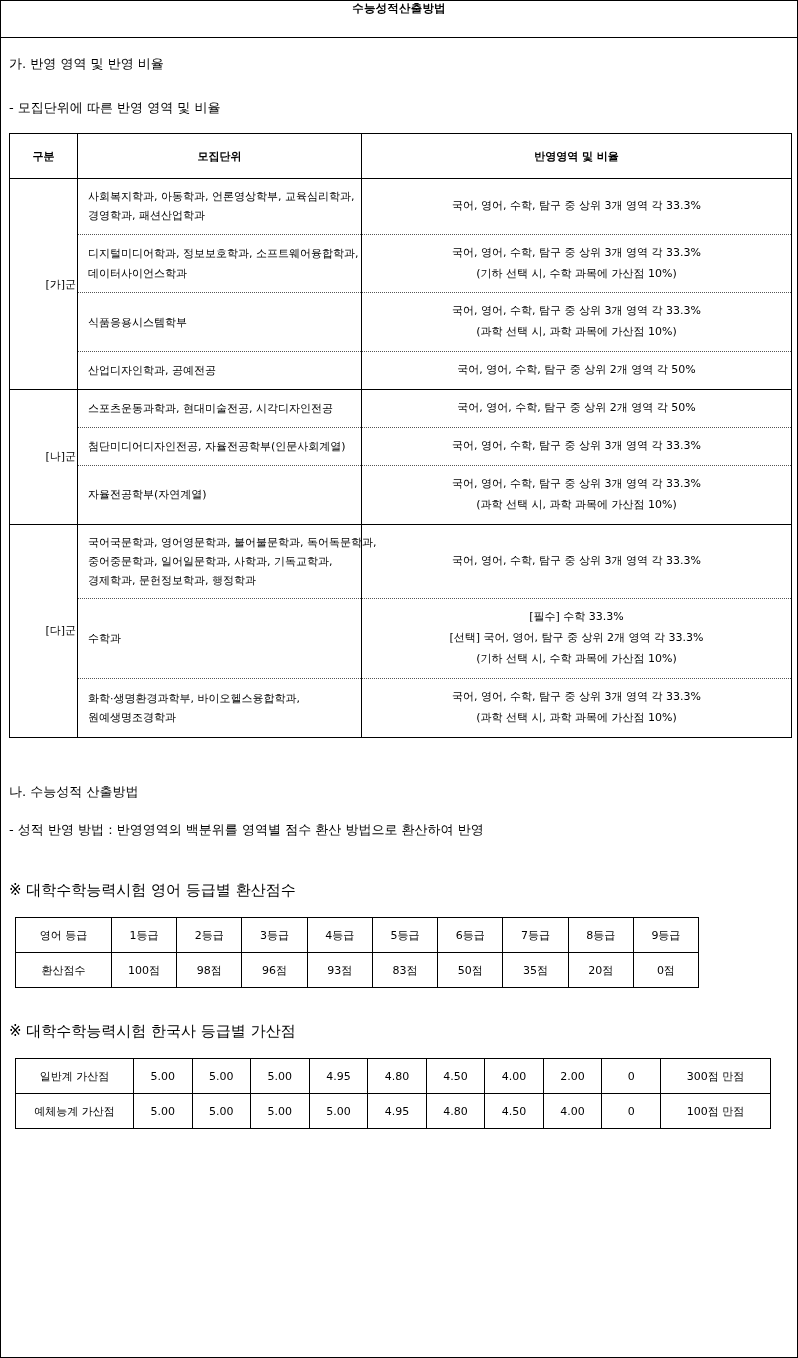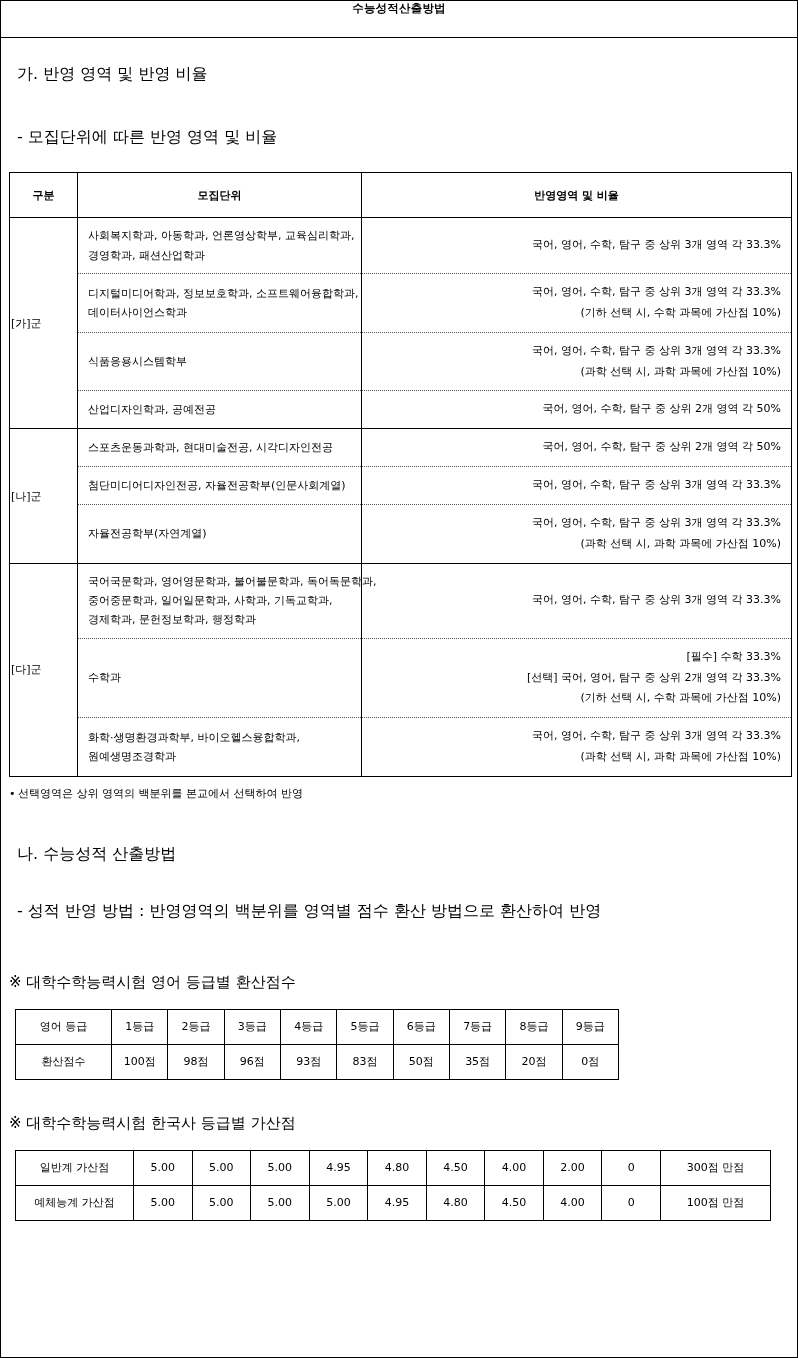--- a/index.html
+++ b/index.html
@@ -33,23 +33,23 @@
   .title-bar .title-text {
     font-size: 11.5px;
     font-weight: bold;
     letter-spacing: 0.2px;
   }
   
   .content {
     padding: 0 8px;
   }
   .para {
-    font-size: 16px;
+    font-size: 13px;
     line-height: 1.2;
-    margin: 8px;
+    margin: 0;
     white-space: nowrap;
   }
   .para.heading { font-weight: normal; }
   .spacer-10 { height: 10px; }
   .spacer-18 { height: 18px; }
   .spacer-22 { height: 22px; }
   .spacer-28 { height: 28px; }
   .spacer-34 { height: 34px; }
   .spacer-44 { height: 44px; }
 
@@ -89,33 +89,33 @@
     border-bottom: none;
     font-size: 11px;
     vertical-align: middle;
   }
   
   tr.grp-start > td { border-top: 1px solid #000000; }
   tr.sub > td.sep-dotted { border-top: 1px dotted #555555; }
   tr.last-row > td { border-bottom: 1px solid #000000; }
 
   td.gubun {
-    text-align: left;
+    text-align: right;
     vertical-align: middle;
     font-size: 11px;
   }
   td.unit {
     padding: 8px 10px;
     line-height: 1.75;
     text-align: left;
   }
   td.ratio {
     padding: 8px 10px;
     line-height: 1.9;
-    text-align: right;
+    text-align: center;
   }
   td.unit .ln, td.ratio .ln { display: block; white-space: nowrap; }
 
   
   .sub-table-wrap { padding: 0 14px; }
   table.score {
     border-collapse: collapse;
     table-layout: fixed;
     font-size: 11px;
     border: 1px solid #000000;
@@ -123,21 +123,21 @@
   table.score td, table.score th {
     border: 1px solid #000000;
     height: 34px;
     text-align: center;
     vertical-align: middle;
     font-size: 11px;
     font-weight: normal;
     padding: 0 2px;
     white-space: nowrap;
   }
-  table.english { width: 604px; }
+  table.english { width: 684px; }
   table.english col.c-label { width: 96px; }
   table.history { width: 756px; }
   table.history col.c-label { width: 118px; }
   table.history col.c-remark { width: 110px; }
 
   .note-line {
     font-size: 15px;
     line-height: 1.2;
     white-space: nowrap;
   }
@@ -267,23 +267,20 @@
               <span class="ln">국어, 영어, 수학, 탐구 중 상위 3개 영역 각 33.3%</span>
               <span class="ln">(과학 선택 시, 과학 과목에 가산점 10%)</span>
             </td>
           </tr>
         </tbody>
     </table>
   </div>
 
   <div class="content">
     <div class="spacer-10"></div>
-    <div class="bullet-row">
-      <span class="bullet-dot">•</span><span>선택영역은 상위 영역의 백분위를 본교에서 선택하여 반영</span>
-    </div>
     <div class="spacer-18"></div>
     <div class="spacer-18"></div>
 
     <div class="para heading">나. 수능성적 산출방법</div>
     <div class="spacer-22"></div>
     <div class="para">- 성적 반영 방법 : 반영영역의 백분위를 영역별 점수 환산 방법으로 환산하여 반영</div>
     <div class="spacer-44"></div>
 
     <div class="note-line">※ 대학수학능력시험 영어 등급별 환산점수</div>
     <div class="spacer-18"></div>

